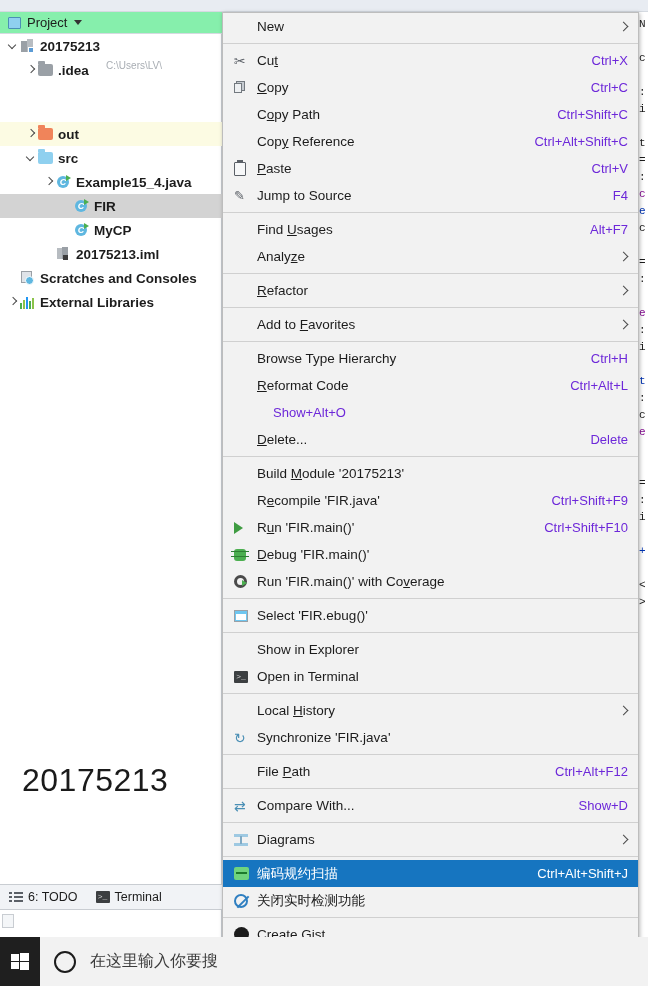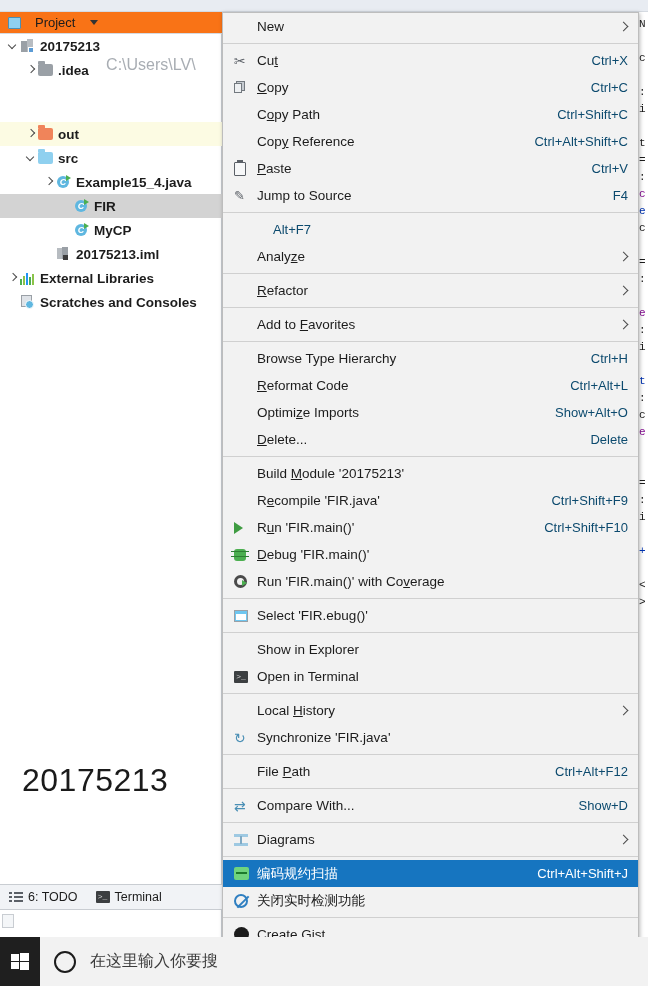--- a/index.html
+++ b/index.html
@@ -17,23 +17,22 @@
     background: #e8ecf2; border-bottom: 1px solid #d5dae1;
   }
 
   
   .project-panel {
     position: absolute; left: 0; top: 12px; width: 222px; height: 888px;
     background: #ffffff; border-right: 1px solid #c9cdd2;
   }
   .panel-header {
     position: absolute; left: 0; top: 0; width: 222px; height: 22px;
-    background: #f97316; display: flex; align-items: center; padding-left: 8px;
+    background: #86efac; display: flex; align-items: center; padding-left: 8px;
     border-bottom: 1px solid #d5dae1;
-    gap: 8px;
   }
   .panel-header .ph-icon {
     width: 13px; height: 12px; background: #8fd0ef;
     border: 1px solid #4a8fb5; border-radius: 1px; margin-right: 6px;
   }
   .panel-header .ph-title {
     font-size: 13px; color: #1c1c1c;
   }
   .panel-header .ph-caret {
     margin-left: 7px; width: 0; height: 0;
@@ -100,21 +99,21 @@
   .ic-scr .sc-page {
     position: absolute; left: 1px; top: 0; width: 11px; height: 12px;
     background: #dfe3e8; border: 1px solid #9aa0a6;
   }
   .ic-scr .sc-clock {
     position: absolute; left: 5px; top: 5px; width: 9px; height: 9px;
     border-radius: 50%; background: #5fb7e0; border: 1px solid #fff;
   }
   .tree-label { color: #1c1c1c; font-weight: bold; }
   .tree-label.bold { font-weight: bold; }
-  .tree-sub { color: #a8adb3; font-size: 16px; margin-left: 6px; margin-top: 38px; }
+  .tree-sub { color: #a8adb3; font-size: 10px; margin-left: 6px; margin-top: 38px; }
 
   
   .editor-watermark {
     position: absolute; left: 22px; top: 762px;
     font-size: 32px; color: #1a1a1a; letter-spacing: .5px;
   }
 
   
   .status-bar {
     position: absolute; left: 0; top: 884px; width: 222px; height: 26px;
@@ -188,21 +187,21 @@
     position: relative; height: 27px; display: flex; align-items: center;
     padding-left: 8px; padding-right: 10px; font-size: 13.5px; color: #1c1c1c;
     white-space: nowrap;
   }
   .mi.sel { background: #1675c0; color: #ffffff; }
   .mi .mi-icon {
     flex: 0 0 22px; width: 22px; height: 16px; position: relative; margin-right: 4px;
   }
   .mi .mi-label { flex: 1 1 auto; }
   .mi .mi-label u { text-decoration: underline; }
-  .mi .mi-short { color: #0c4a6e; font-size: 13px; margin-left: 16px; }
+  .mi .mi-short { color: #6d28d9; font-size: 13px; margin-left: 16px; }
   .mi.sel .mi-short { color: #ffffff; }
   .mi .mi-arrow {
     margin-left: 14px; width: 10px; height: 10px; position: relative; flex: 0 0 10px;
   }
   .mi .mi-arrow::after {
     content: ""; position: absolute; left: 2px; top: 1px;
     width: 6px; height: 6px;
     border-right: 1.5px solid #4a4a4a; border-top: 1.5px solid #4a4a4a;
     transform: rotate(45deg);
   }
@@ -320,38 +319,38 @@
           <span class="arrow"></span>
           <span class="ic ic-iml">
             <i class="im-a"></i>
             <i class="im-b"></i>
             <i class="im-c"></i>
           </span>
           <span class="tree-label">20175213.iml</span>
         </div>
         <div class="tree-row">
           <span style="display:inline-block;width:6px;flex:0 0 6px"></span>
+          <span class="arrow"></span>
+          <span class="ic ic-scr">
+            <i class="sc-page"></i>
+            <i class="sc-clock"></i>
+          </span>
+          <span class="tree-label">Scratches and Consoles</span>
+        </div>
+        <div class="tree-row">
+          <span style="display:inline-block;width:6px;flex:0 0 6px"></span>
           <span class="arrow right"></span>
           <span class="ic ic-lib">
             <i style="left:0px;height:6px;background:#4caf50"></i>
             <i style="left:3px;height:9px;background:#8bc34a"></i>
             <i style="left:6px;height:12px;background:#2196f3"></i>
             <i style="left:9px;height:8px;background:#4caf50"></i>
             <i style="left:12px;height:11px;background:#8bc34a"></i>
           </span>
           <span class="tree-label">External Libraries</span>
-        </div>
-        <div class="tree-row">
-          <span style="display:inline-block;width:6px;flex:0 0 6px"></span>
-          <span class="arrow"></span>
-          <span class="ic ic-scr">
-            <i class="sc-page"></i>
-            <i class="sc-clock"></i>
-          </span>
-          <span class="tree-label">Scratches and Consoles</span>
         </div>
       </div>
   </div>
 
   <div class="editor-watermark">20175213</div>
 
   <div class="status-bar">
     <div class="status-item">
       <div class="si-ic todo-ic">
         <i style="top:1px"></i>
@@ -454,20 +453,21 @@
       <div class="mi">
         <span class="mi-icon">
           <span class="g-jump">✎</span>
         </span>
         <span class="mi-label">Jump to Source</span>
         <span class="mi-short">F4</span>
       </div>
       <div class="sep"></div>
       <div class="mi">
         <span class="mi-icon"></span>
+        <span class="mi-label">Find <u>U</u>sages</span>
         <span class="mi-short">Alt+F7</span>
       </div>
       <div class="mi">
         <span class="mi-icon"></span>
         <span class="mi-label">Analy<u>z</u>e</span>
         <span class="mi-arrow"></span>
       </div>
       <div class="sep"></div>
       <div class="mi">
         <span class="mi-icon"></span>
@@ -486,21 +486,20 @@
         <span class="mi-label">Browse Type Hierarchy</span>
         <span class="mi-short">Ctrl+H</span>
       </div>
       <div class="mi">
         <span class="mi-icon"></span>
         <span class="mi-label"><u>R</u>eformat Code</span>
         <span class="mi-short">Ctrl+Alt+L</span>
       </div>
       <div class="mi">
         <span class="mi-icon"></span>
-        <span class="mi-label">Optimi<u>z</u>e Imports</span>
         <span class="mi-short">Show+Alt+O</span>
       </div>
       <div class="mi">
         <span class="mi-icon"></span>
         <span class="mi-label"><u>D</u>elete...</span>
         <span class="mi-short">Delete</span>
       </div>
       <div class="sep"></div>
       <div class="mi">
         <span class="mi-icon"></span>

